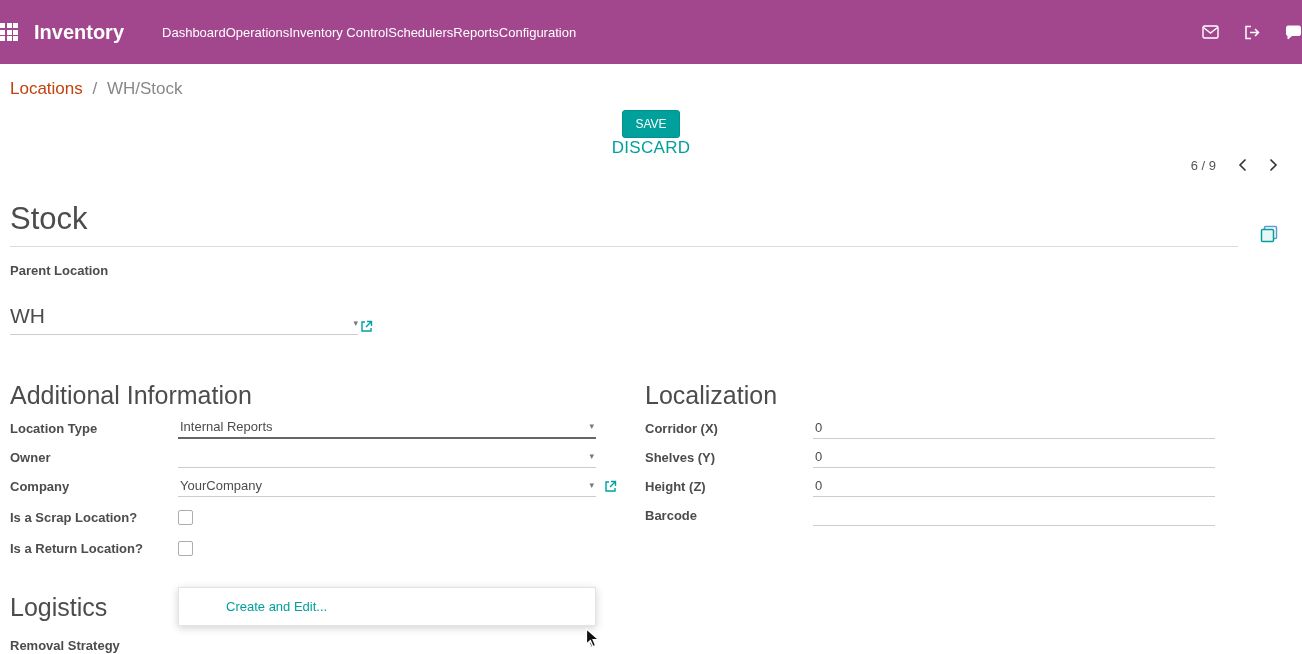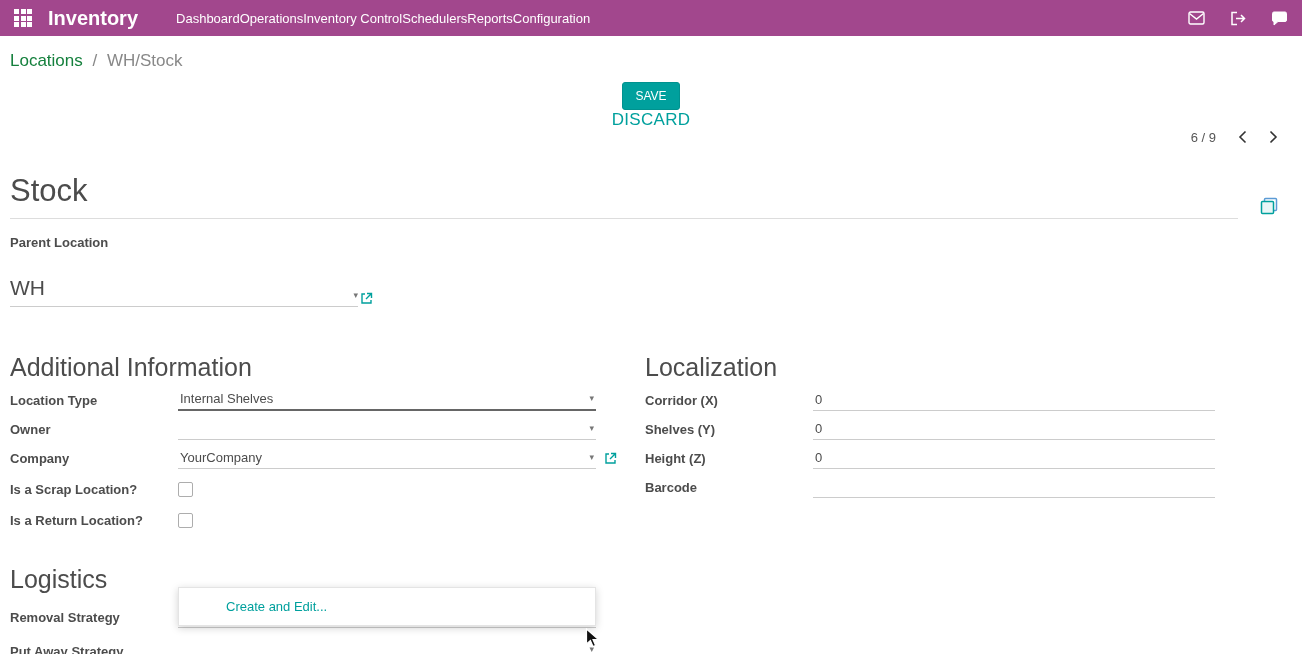--- a/index.html
+++ b/index.html
@@ -5,35 +5,35 @@
   * { box-sizing: border-box; margin: 0; padding: 0; }
   html,body { width:1302px; height:654px; }
   body {
     font-family: "Liberation Sans", sans-serif;
     background:#fff; color:#4c4c4c;
     position:relative; overflow:hidden;
   }
 
   
   .topbar {
-    height:36px; background:#A2478D; color:#fff;
-    display:flex; align-items:center; padding:0 14px;
+    height:64px; background:#A2478D; color:#fff;
+    display:flex; align-items:center; padding:0 0;
   }
   .apps-icon { width:18px; height:18px; display:grid;
     grid-template-columns:repeat(3,5px); grid-template-rows:repeat(3,5px); gap:1.5px; cursor:pointer; }
   .apps-icon i { background:#fff; display:block; }
   .app-title { font-size:20px; font-weight:bold; margin-left:16px; cursor:pointer; }
   .topmenu { display:flex; margin-left:38px; font-size:13px; }
   .topmenu span { cursor:pointer; white-space:nowrap; }
   .topbar-icons { margin-left:auto; display:flex; gap:25px; align-items:center; }
   .topbar-icons svg { display:block; cursor:pointer; }
 
   
   .breadcrumb { padding:15px 10px 0; font-size:17px; }
-  .bc-link { color:#15803d; cursor:pointer; }
+  .bc-link { color:#c2410c; cursor:pointer; }
   .bc-sep { color:#888; margin:0 5px; }
   .bc-current { color:#888; }
 
   .action-row { display:flex; align-items:center; padding:11px 10px 0;flex-direction:column; }
   .btn-save {
     background:#00A09D; color:#fff; border:1px solid #00928f; border-radius:3px;
     font-size:12px; padding:6px 12px; cursor:pointer; font-family:inherit;
   }
   .btn-discard { background:none; border:none; color:#00A09D; font-size:17px;
     cursor:pointer; font-family:inherit; letter-spacing:.3px; }
@@ -178,21 +178,21 @@
   </div>
 
   <div class="columns">
 
     <div class="col-left">
       <div class="section-heading">Additional Information</div>
 
       <div class="field-row">
         <span class="field-label">Location Type</span>
         <div class="field-value focused">
-          <span>Internal Shelves</span>
+          <span>Internal Reports</span>
           <span class="caret">▾</span>
         </div>
       </div>
 
       <div class="field-row">
         <span class="field-label">Owner</span>
         <div class="field-value">
           <span></span>
           <span class="caret">▾</span>
         </div>

